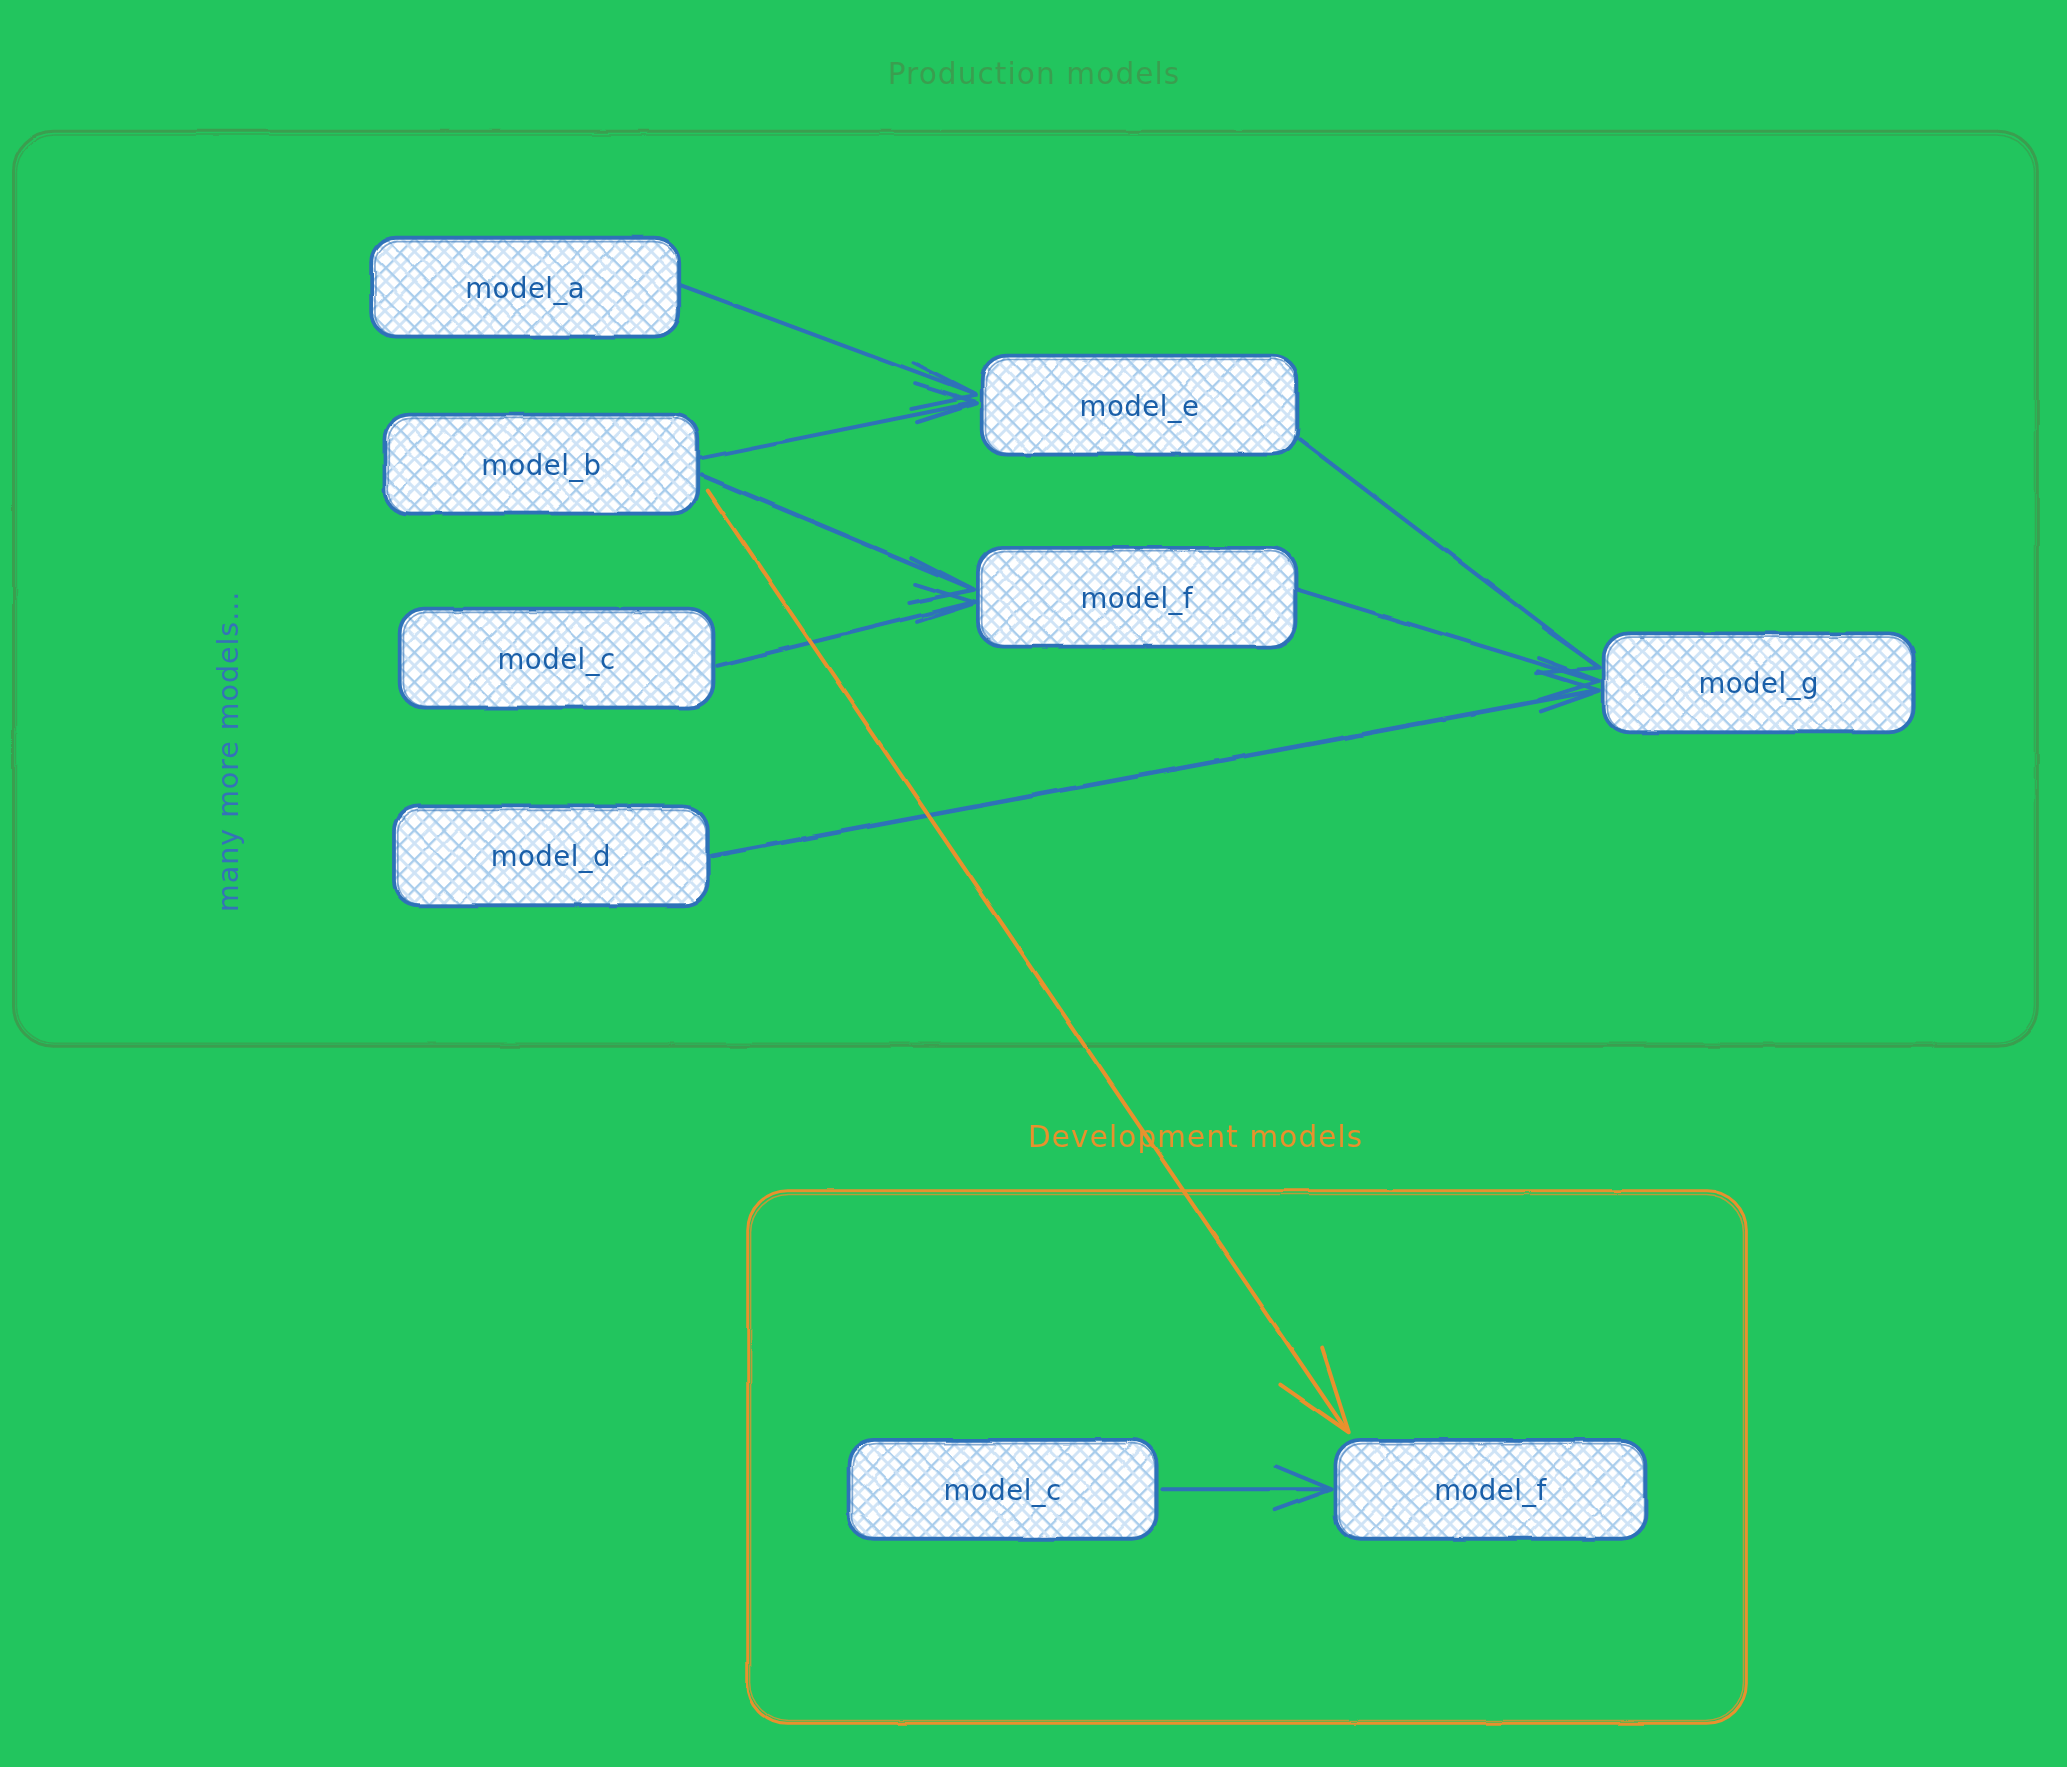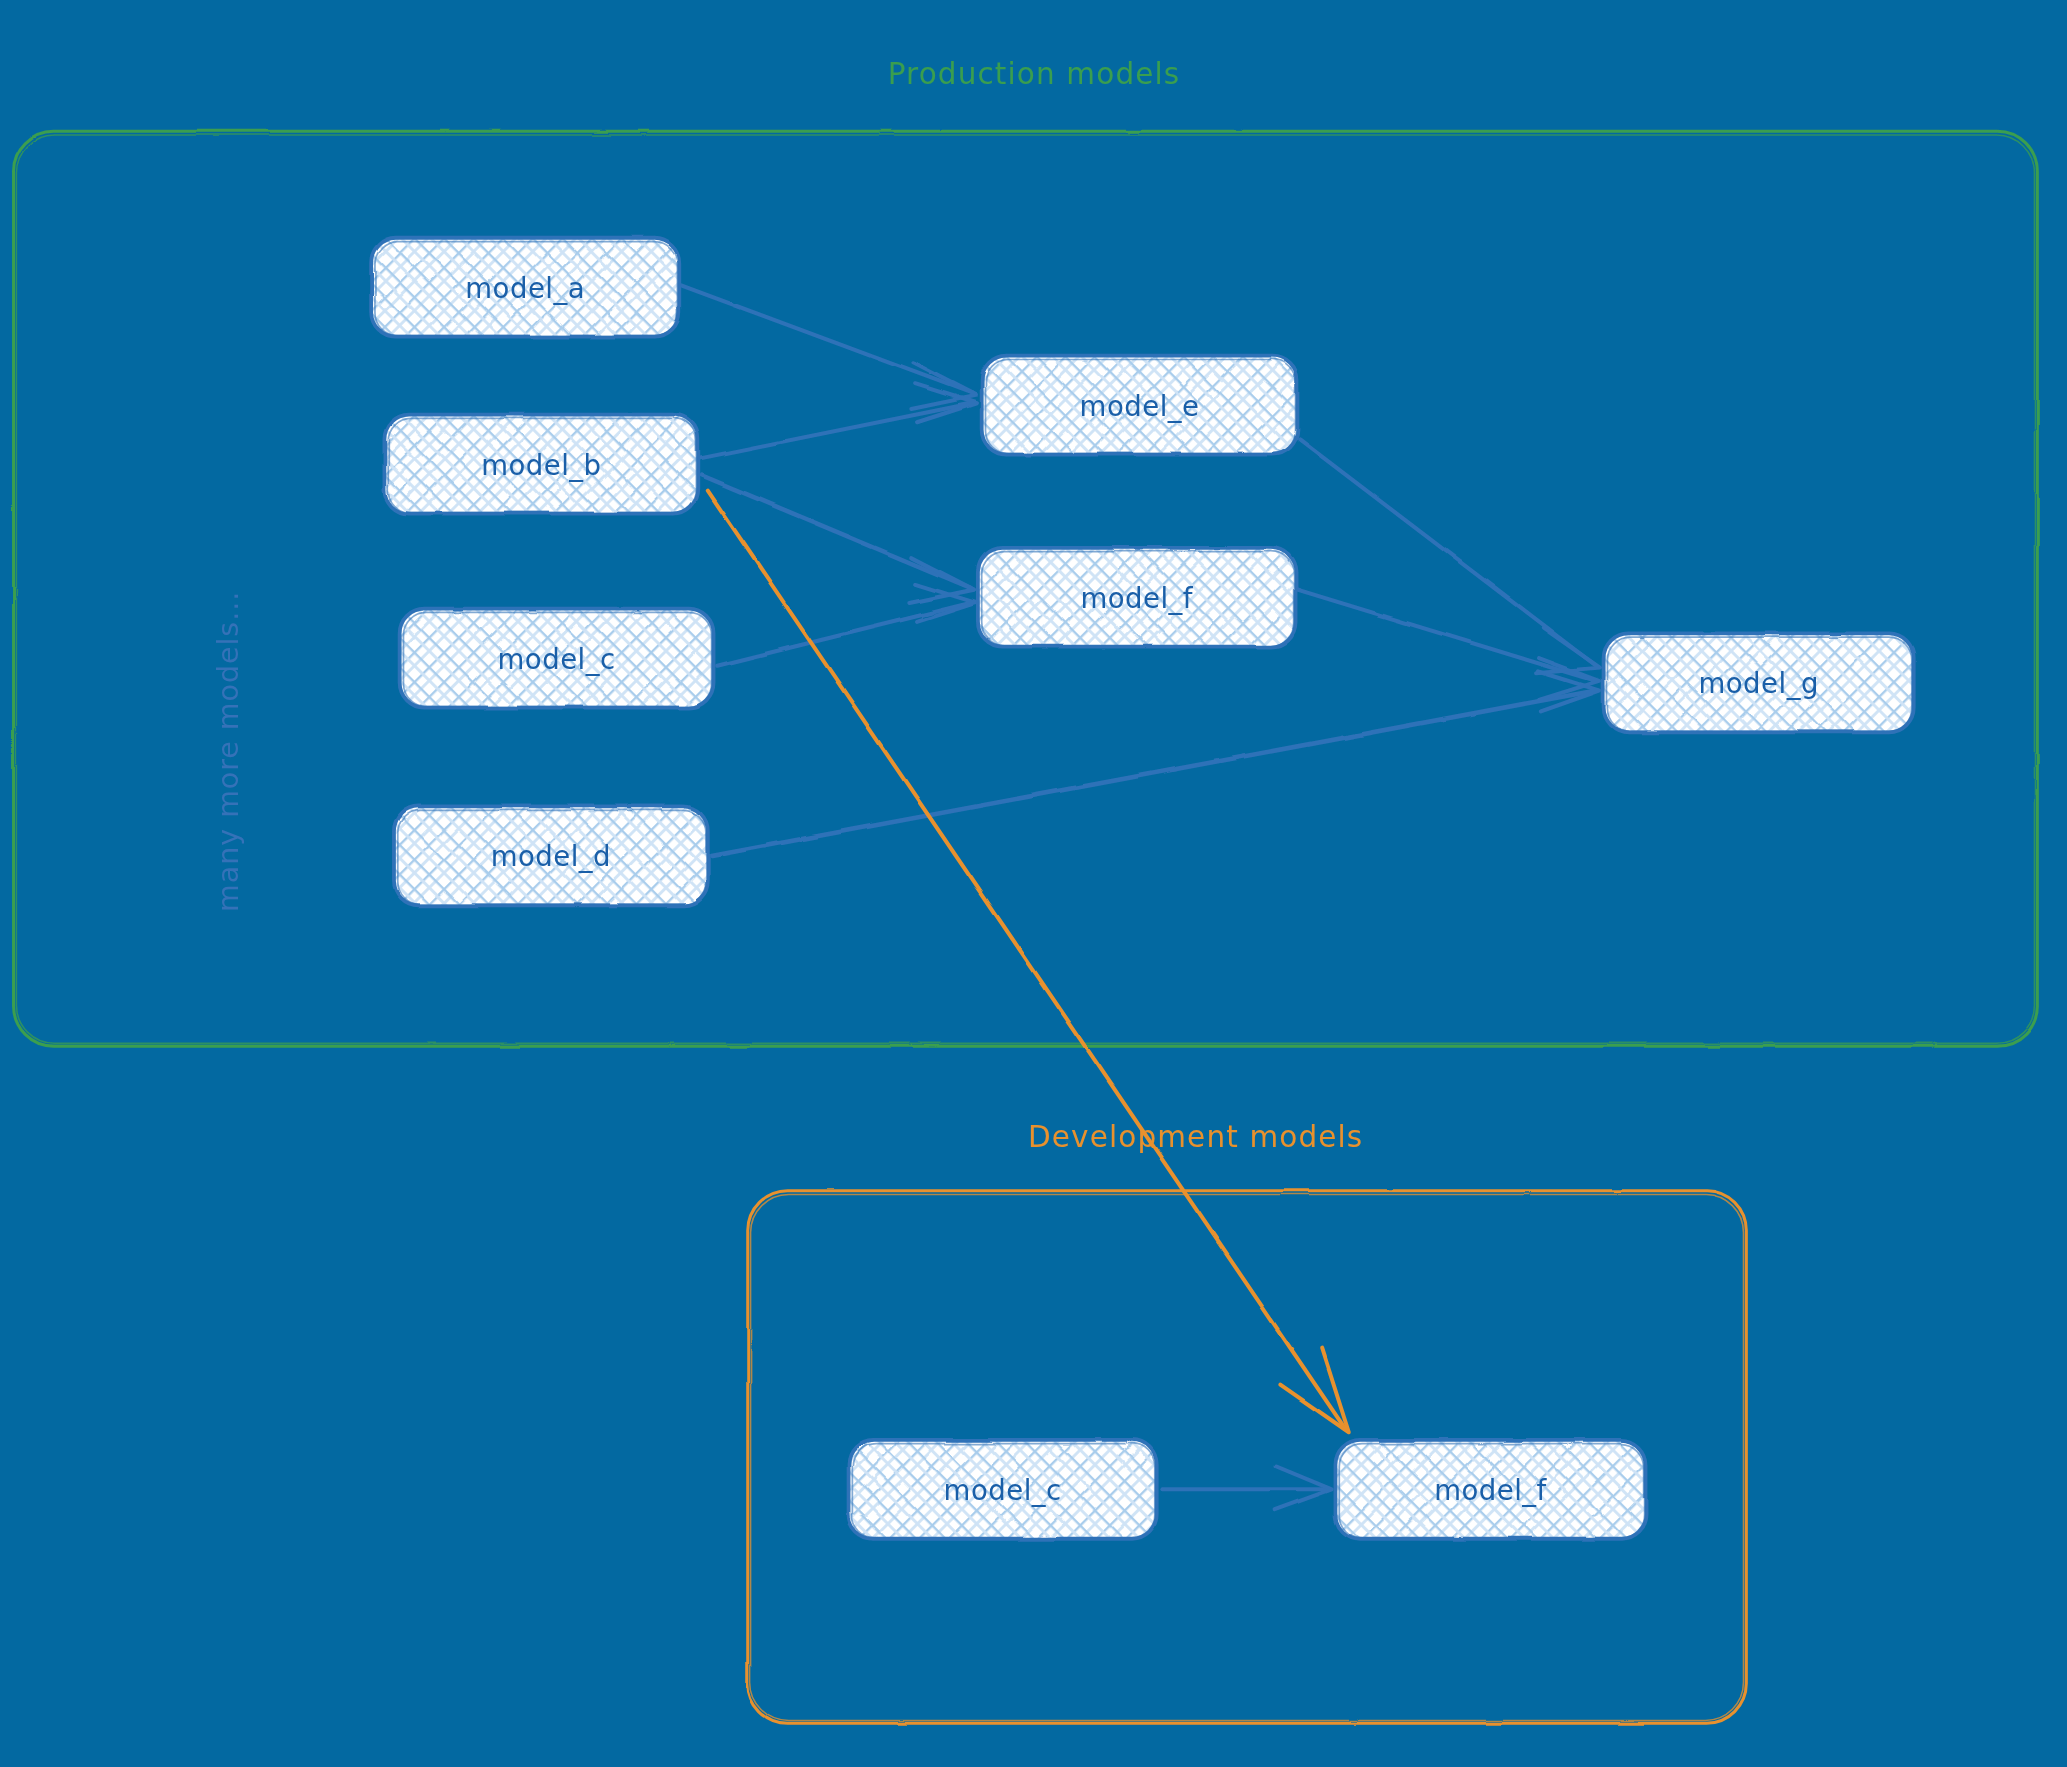--- a/index.html
+++ b/index.html
@@ -8,21 +8,21 @@
     padding: 0;
     background: #ffffff;
   }
   body {
     font-family: "DejaVu Sans", sans-serif;
   }
   #stage {
     position: relative;
     width: 2068px;
     height: 1767px;
-    background: #0369a1;
+    background: #22c55e;
     overflow: hidden;
   }
   #diagram-svg {
     position: absolute;
     left: 0;
     top: 0;
     width: 2068px;
     height: 1767px;
   }
   .grp-title {

